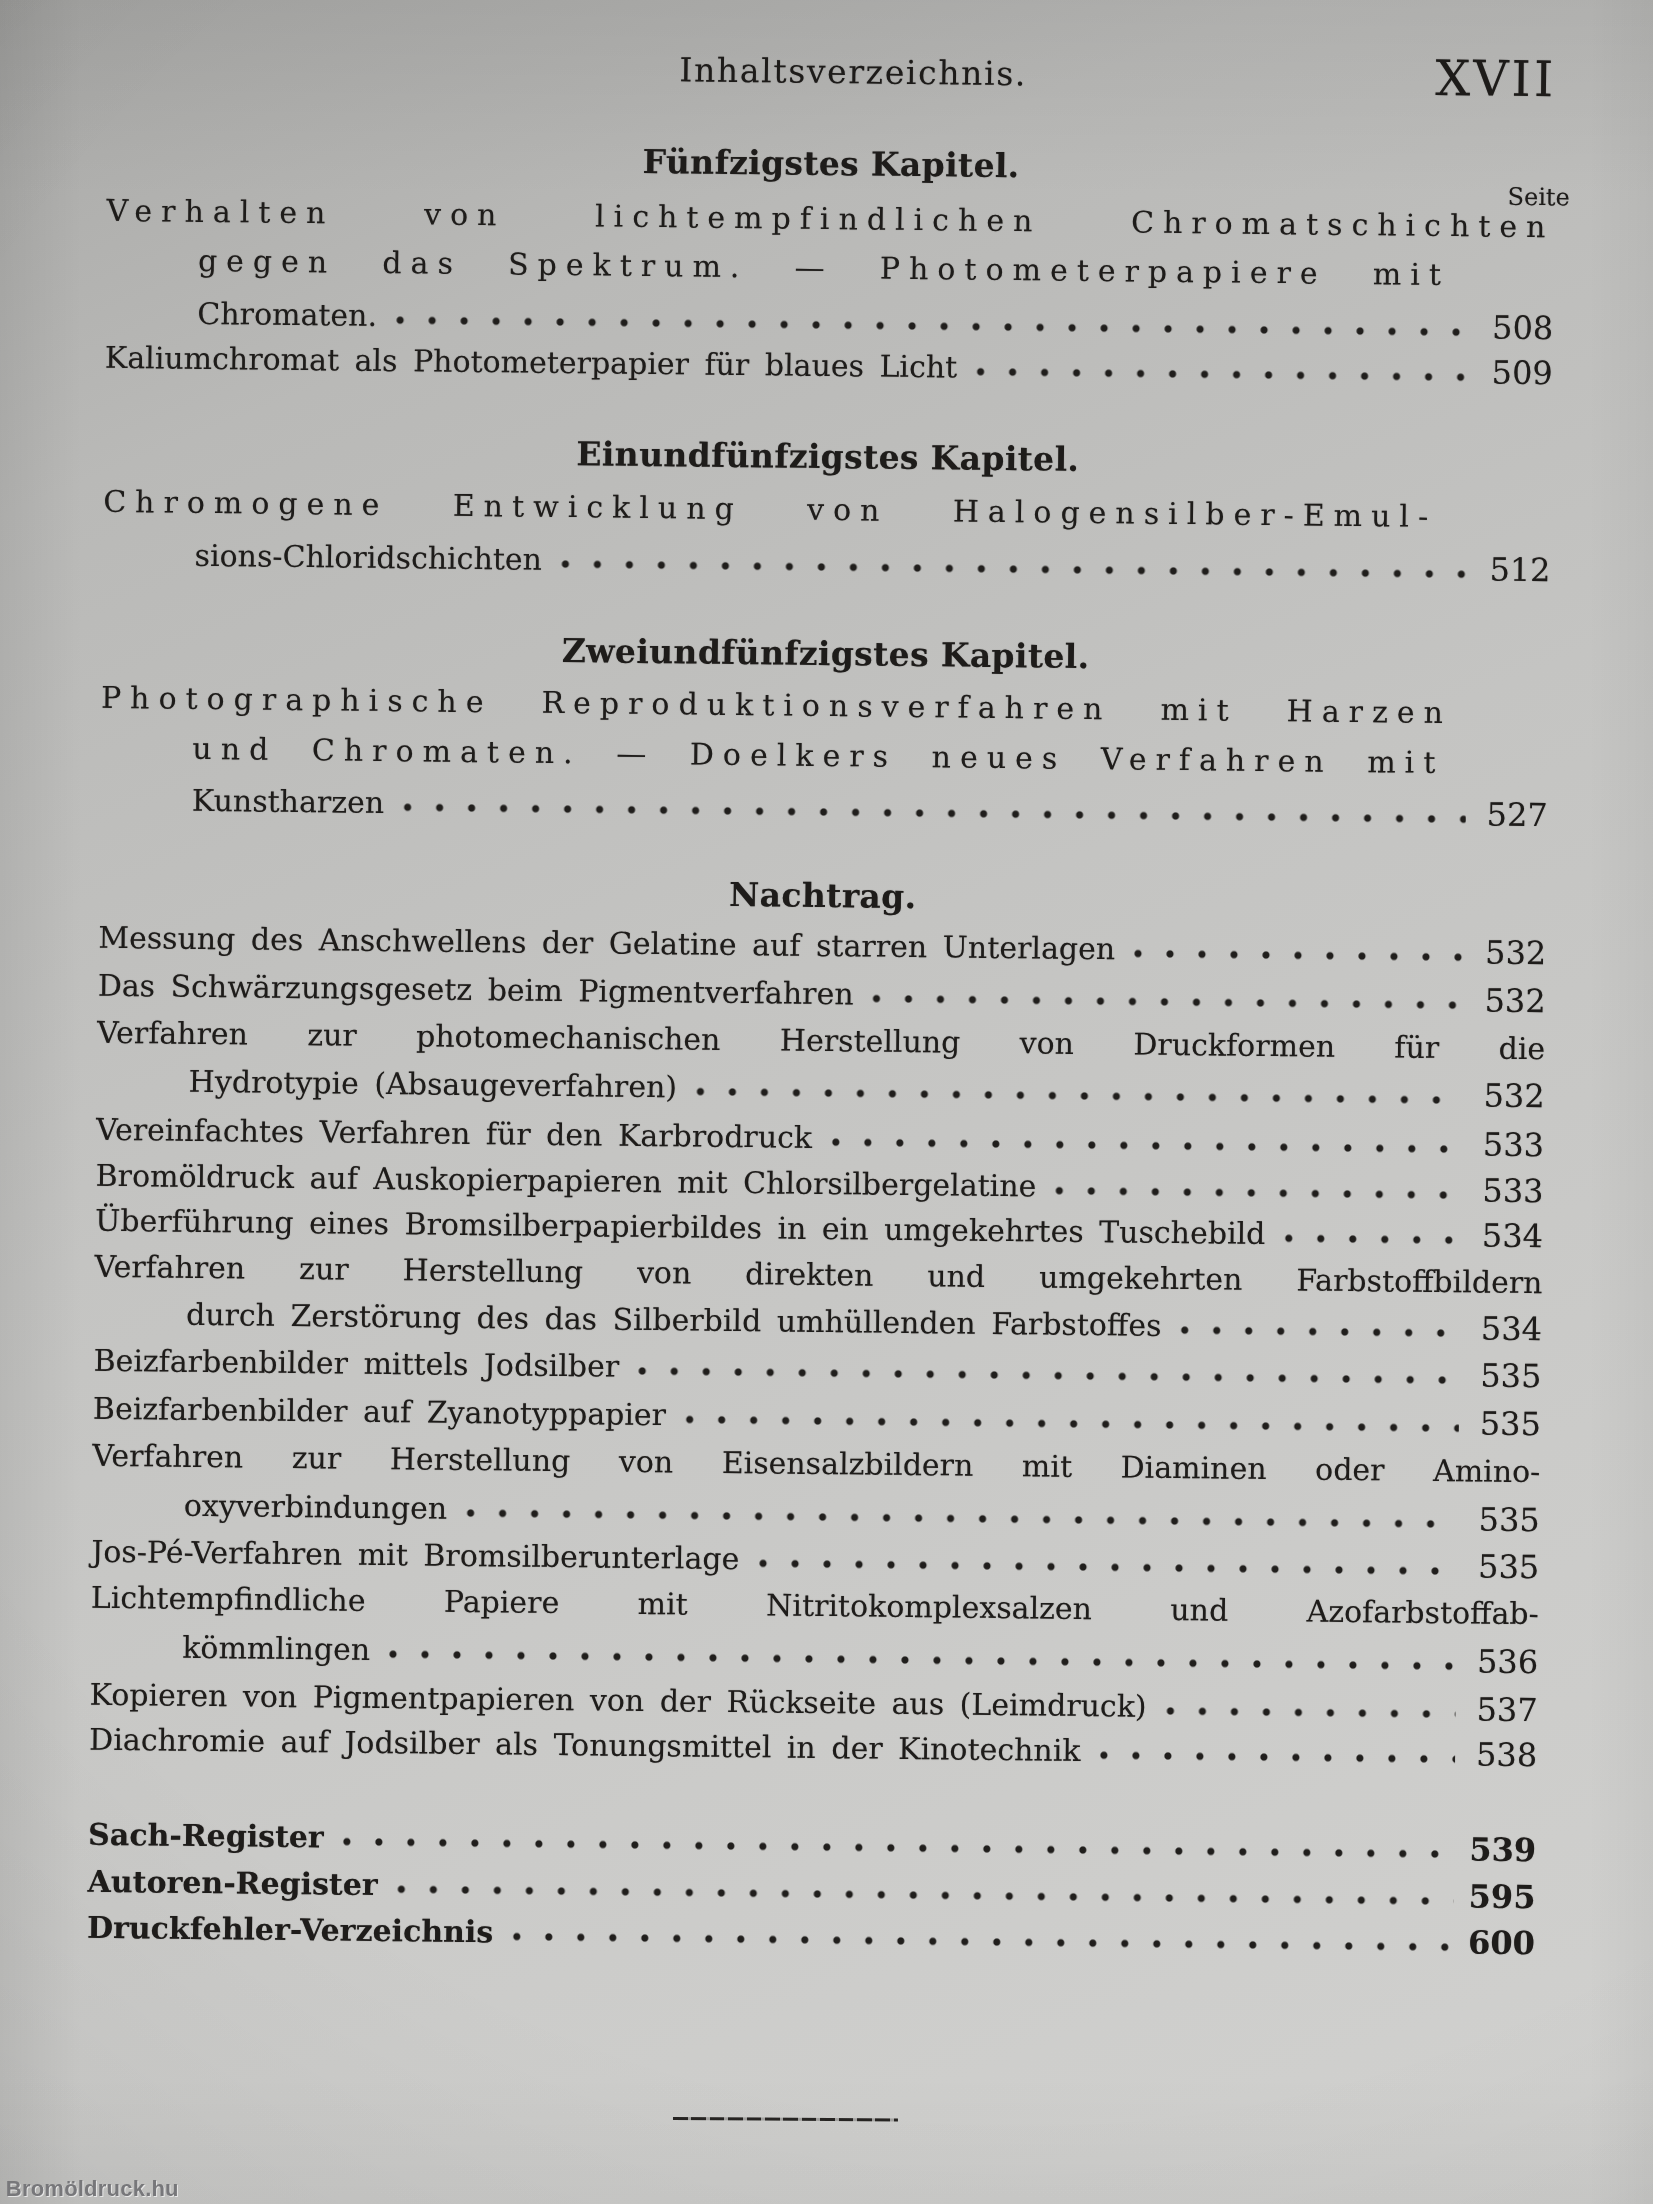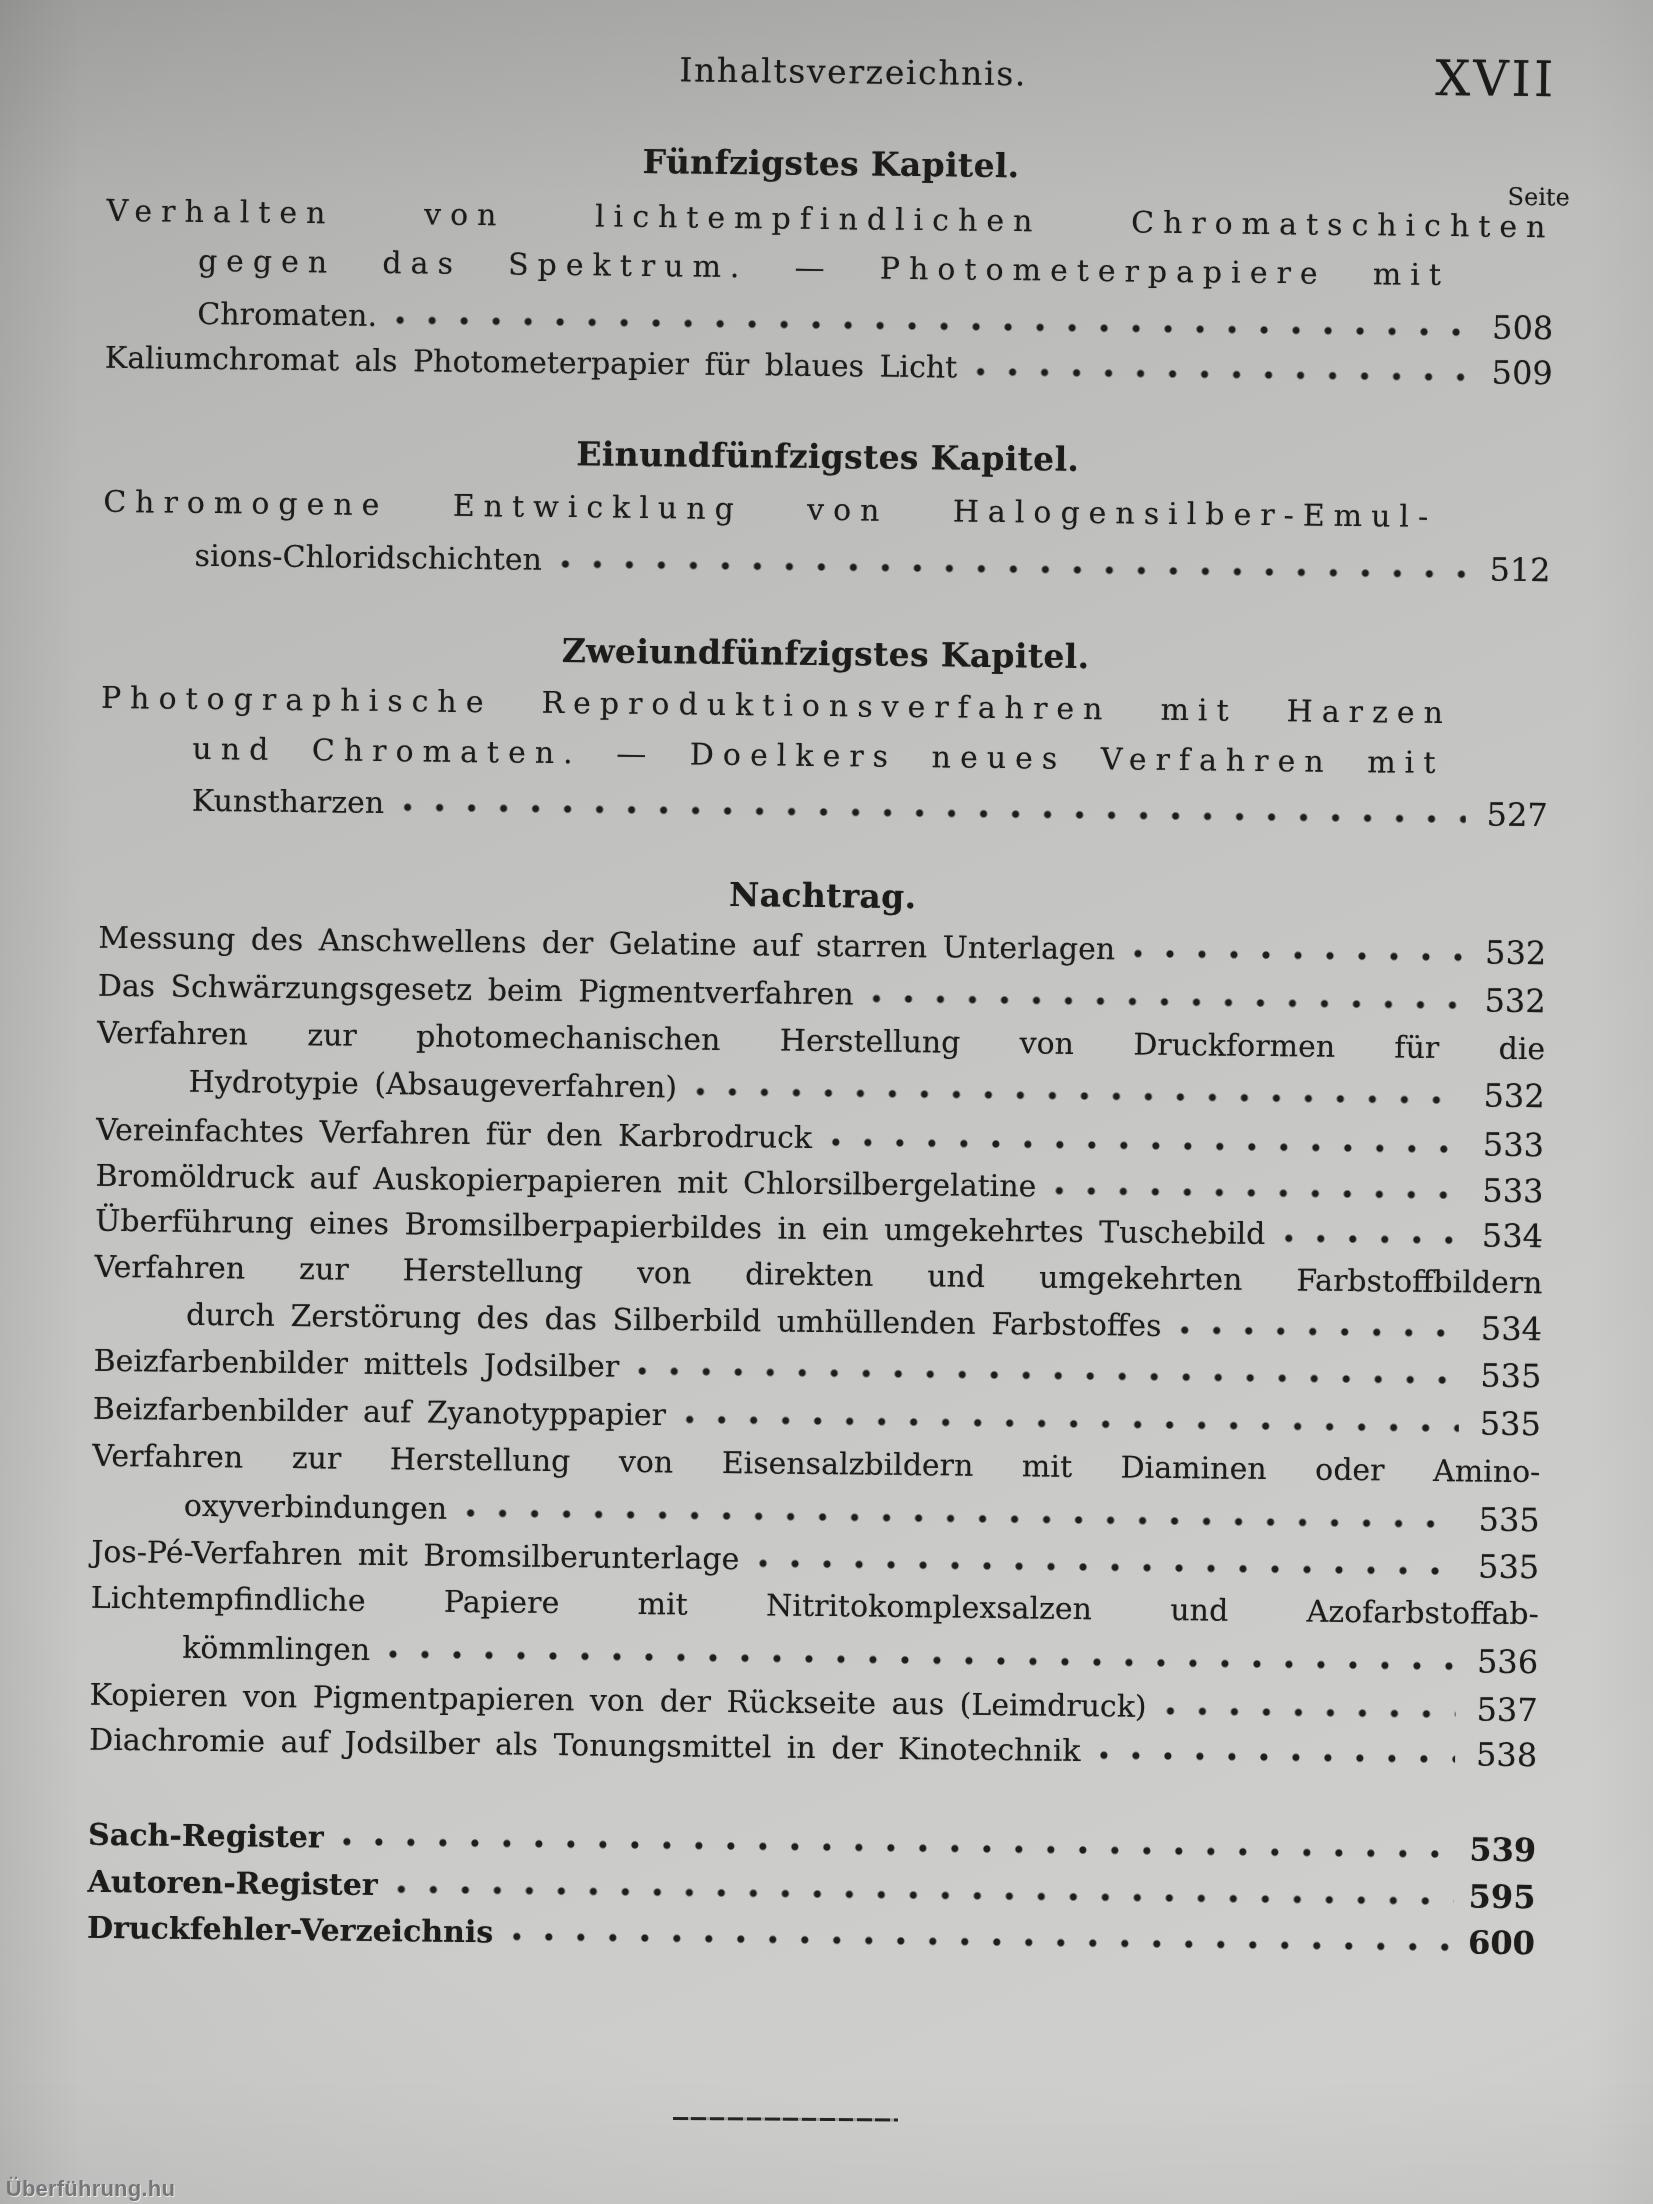--- a/index.html
+++ b/index.html
@@ -221,15 +221,15 @@
         </div>
         <div class="row boldrow" style="top: 1915px;">
           <span class="txt">Druckfehler-Verzeichnis</span>
           <div class="leader"></div>
           <span class="num">600</span>
         </div>
       </div>
     <div class="divider"></div>
   </div>
   <div class="vignette"></div>
-  <div class="watermark">Überführung.hu</div>
+  <div class="watermark">Bromöldruck.hu</div>
 </div>
 
 
 </body></html>

